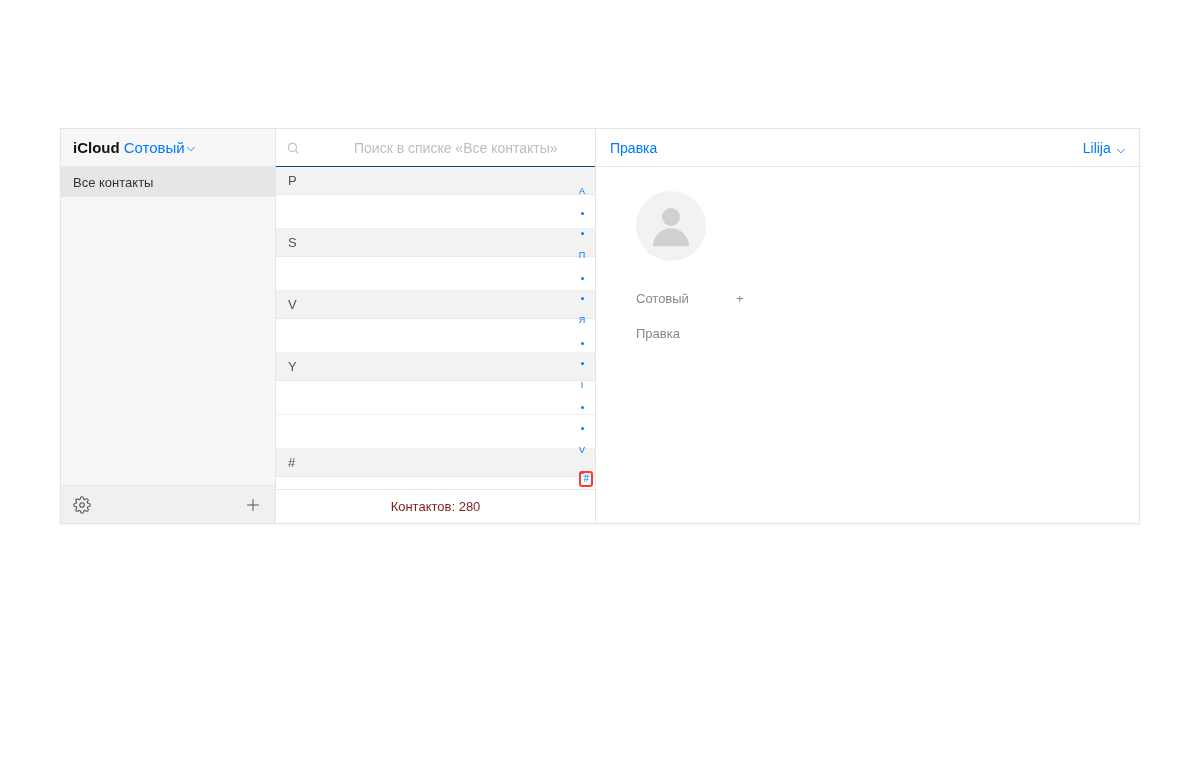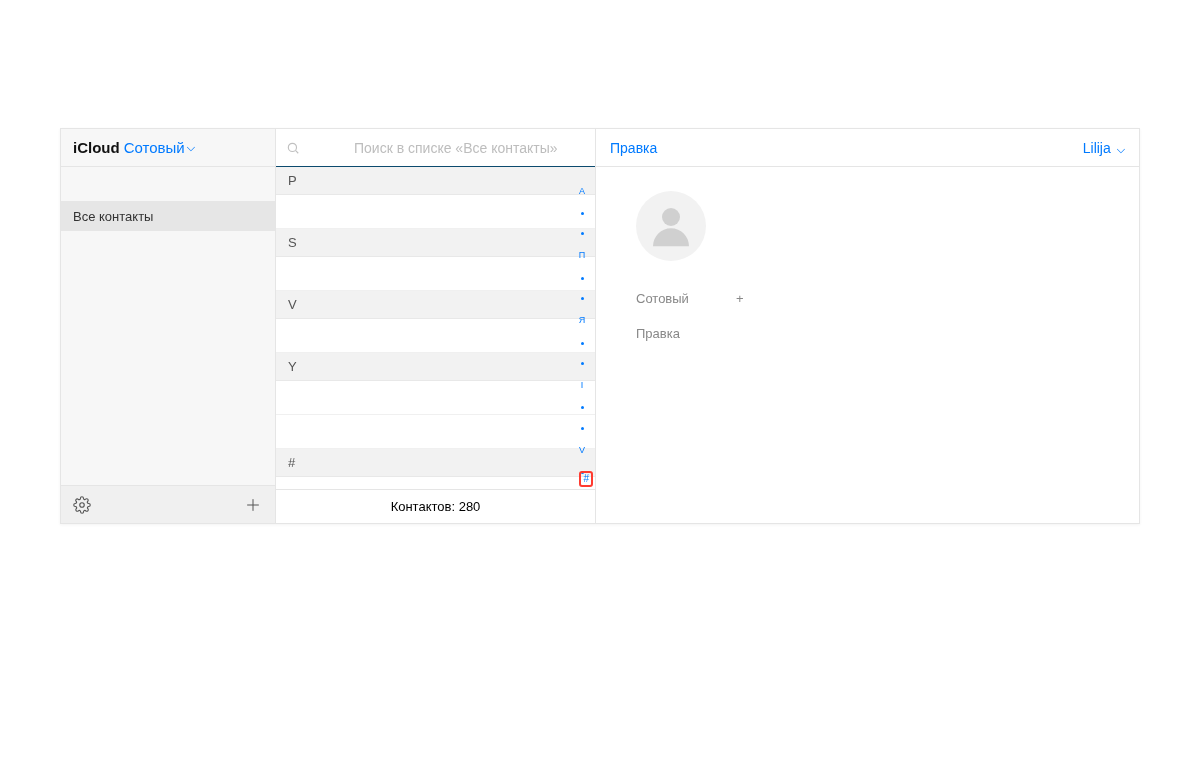--- a/index.html
+++ b/index.html
@@ -5,37 +5,37 @@
   * { box-sizing: border-box; margin: 0; padding: 0; }
   body { font-family: -apple-system, "Helvetica Neue", Arial, sans-serif; background: #fff; }
   .outer { width: 1200px; height: 774px; background: #fff; position: relative; padding: 40px; }
   .app-window { position: absolute; left: 60px; top: 128px; width: 1080px; height: 396px; background: #fff; border: 1px solid #e5e5e5; display: flex; box-shadow: 0 1px 3px rgba(0,0,0,0.05); }
   
   .sidebar { width: 215px; background: #f7f7f7; border-right: 1px solid #e5e5e5; display: flex; flex-direction: column; }
   .sidebar-header { height: 38px; display: flex; align-items: center; padding: 0 12px; font-size: 15px; border-bottom: 1px solid #e5e5e5; }
   .icloud-label { font-weight: 600; color: #111; }
   .contacts-label { color: #007aff; margin-left: 4px; }
   .chevron-down { color: #007aff; font-size: 11px; margin-left: 2px; }
-  .group-list { flex: 1; margin-top: 34px; }
+  .group-list { flex: 1; }
   .group-item { height: 30px; display: flex; align-items: center; padding: 0 12px; font-size: 13px; color: #333; }
   .group-item.selected { background: #e6e6e6; }
   .sidebar-footer { height: 38px; border-top: 1px solid #e5e5e5; display: flex; align-items: center; justify-content: space-between; padding: 0 12px; background: #f0f0f0; }
   .gear-icon, .plus-icon { color: #555; cursor: pointer; }
   .gear-icon svg, .plus-icon svg { display: block; }
   
   .list-col { width: 320px; border-right: 1px solid #e5e5e5; display: flex; flex-direction: column; position: relative; }
   .search-bar { height: 38px; border-bottom: 1px solid #0c4a6e; display: flex; align-items: center; padding: 0 10px; gap: 48px; }
   .search-glass { color: #c0c0c0; margin-right: 6px; display: flex; }
   .search-input { border: none; outline: none; font-size: 14px; color: #999; width: 100%; background: transparent; }
   .search-input::placeholder { color: #bdbdbd; }
   .contact-list { flex: 1; overflow: hidden; position: relative; }
   .section-header { height: 28px; background: #f2f2f2; border-bottom: 1px solid #e8e8e8; display: flex; align-items: center; padding: 0 12px; font-size: 13px; color: #555; }
   .contact-row { height: 34px; border-bottom: 1px solid #f0f0f0; padding: 0 12px; }
   .contact-row.last { border-bottom: none; }
-  .list-footer { height: 34px; border-top: 1px solid #e5e5e5; display: flex; align-items: center; justify-content: center; font-size: 13px; color: #000000; }
+  .list-footer { height: 34px; border-top: 1px solid #e5e5e5; display: flex; align-items: center; justify-content: center; font-size: 13px; color: #7f1d1d; }
   
   .index-strip { position: absolute; right: 4px; top: 50px; bottom: 40px; width: 18px; display: flex; flex-direction: column; align-items: center; justify-content: space-around; font-size: 9px; color: #007aff; }
   .index-item { line-height: 1; padding: 2px 0; }
   .index-dot { width: 3px; height: 3px; background: #007aff; border-radius: 50%; margin: 3px 0; }
   .index-hash-box { border: 2px solid #ff3b30; border-radius: 3px; padding: 0 2px; font-size: 10px; color: #007aff; position: absolute; right: 2px; bottom: 36px; line-height: 1.2; }
   
   .detail-col { flex: 1; display: flex; flex-direction: column; }
   .detail-header { height: 38px; border-bottom: 1px solid #e5e5e5; display: flex; align-items: center; justify-content: space-between; padding: 0 14px; font-size: 14px; color: #007aff; }
   .detail-body { padding: 24px 40px; }
   .avatar { width: 70px; height: 70px; border-radius: 50%; background: #f2f2f2; display: flex; align-items: center; justify-content: center; margin-bottom: 30px; }

